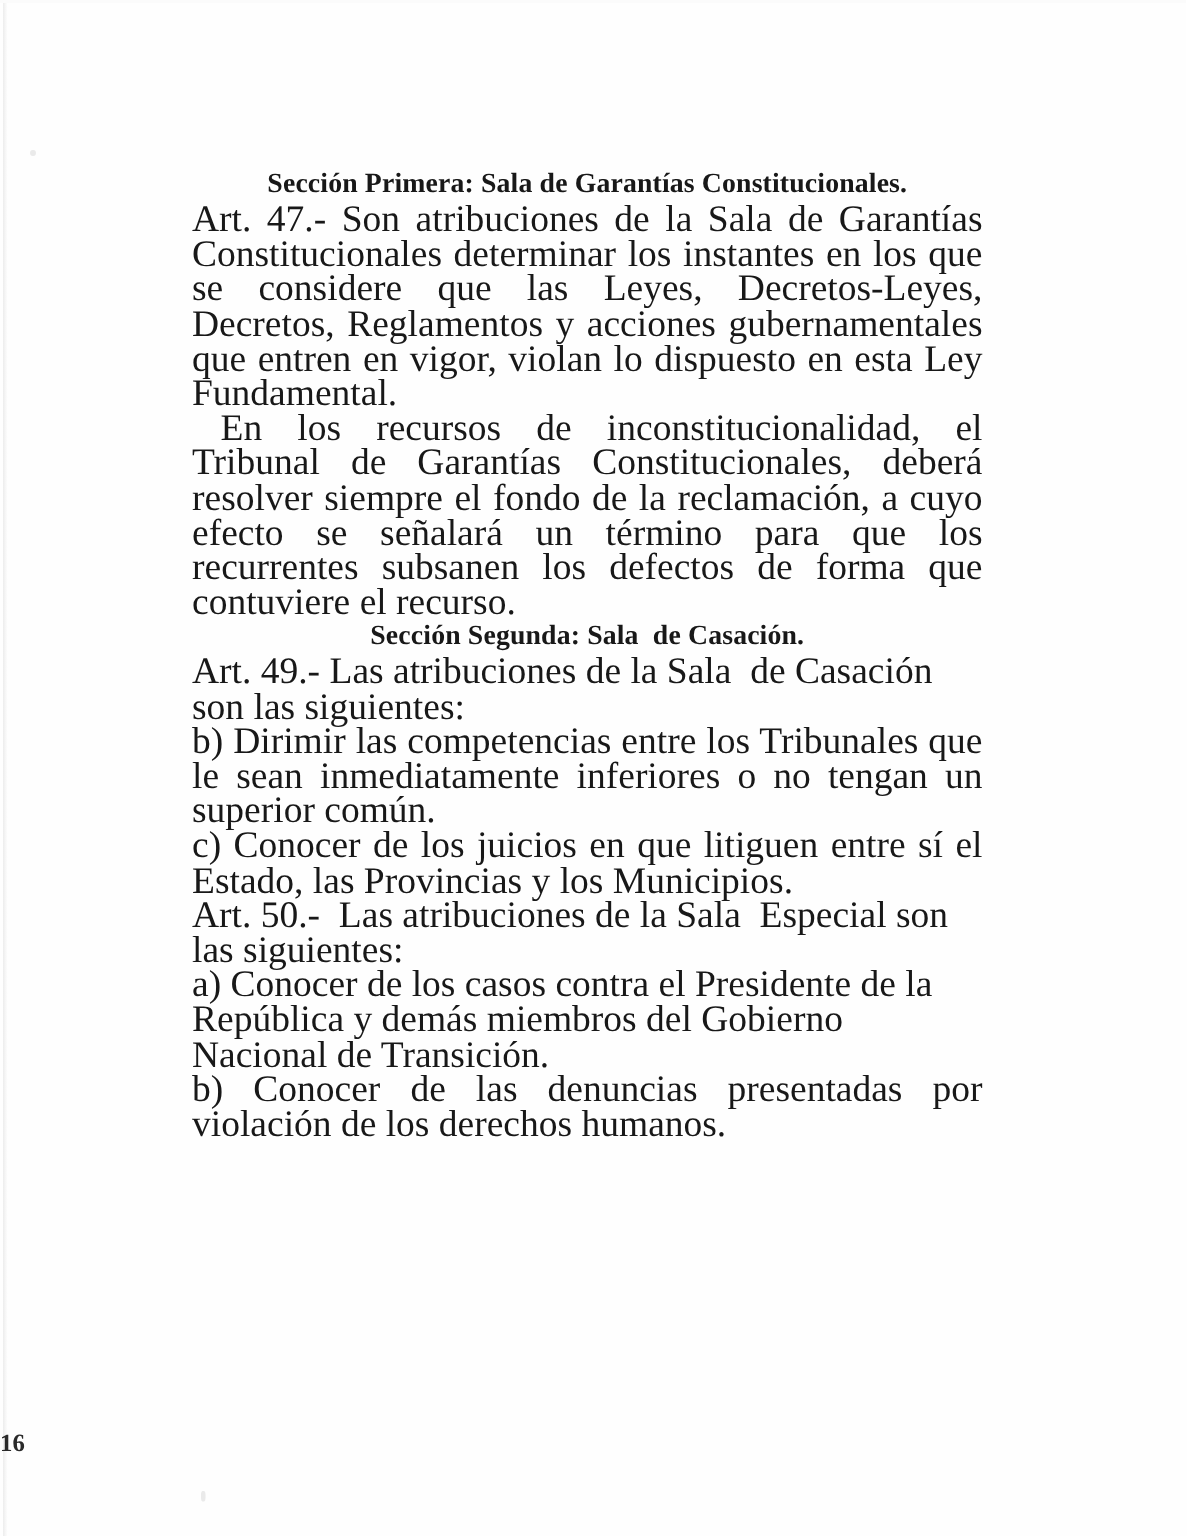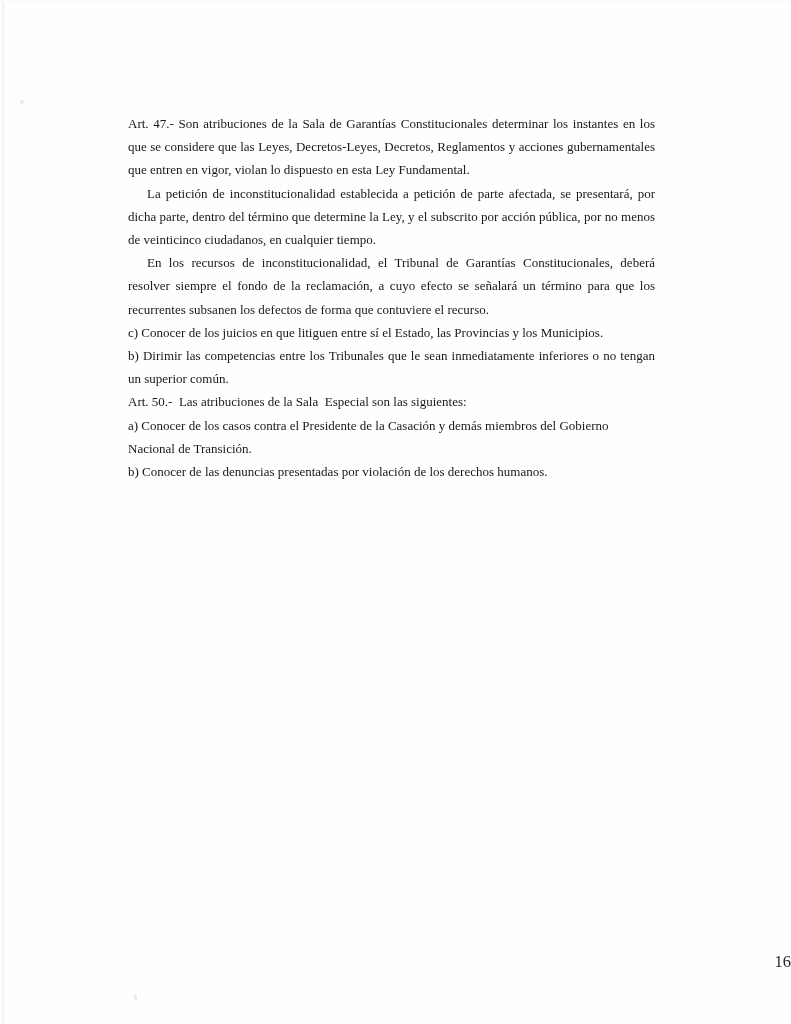--- a/index.html
+++ b/index.html
@@ -57,21 +57,21 @@
     font-size: 18.5px;
     line-height: 23px;
     font-weight: bold;
     text-align: center;
     margin: 0;
     letter-spacing: .1px;
     white-space: pre-wrap;
   }
 
   p.body-par {
-    font-size: 13px;
+    font-size: 25px;
     line-height: 23.2px;
     text-align: justify;
     text-justify: inter-word;
     margin: 0;
     white-space: pre-wrap;
     hyphens: none;
   }
   p.body-par.last-left { text-align: left; }
   p.body-par.indented { text-indent: 19px; }
 
@@ -84,58 +84,61 @@
   .gap-before-list    { margin-top: 25px; }
   .gap-before-h3      { margin-top: 32px; }
   .gap-before-art50   { margin-top: 30px; }
   .gap-before-list2   { margin-top: 25px; }
 
   .page-number {
     position: absolute;
     left: 0;
     top: 952px;
     width: 791px;
-    text-align: right;
+    text-align: left;
     font-size: 16.5px;
     line-height: 20px;
     font-family: "Liberation Serif", "DejaVu Serif", serif;
     color: #2a2a2a;
+    font-weight: bold;
   }
 </style>
 </head>
 <body>
 
 <div class="page">
 
   <div class="scan-edge-left"></div>
   <div class="scan-edge-top"></div>
   <div class="speck speck-a"></div>
   <div class="speck speck-b"></div>
 
   <div class="content">
 
+    <h2 class="section-heading gap-after-heading-1">Sección Primera: Sala de Garantías Constitucionales.</h2>
 
     <p class="body-par gap-art47">Art. 47.- Son atribuciones de la Sala de Garantías Constitucionales determinar los instantes en los que se considere que las Leyes, Decretos-Leyes, Decretos, Reglamentos y acciones gubernamentales que entren en vigor, violan lo dispuesto en esta Ley Fundamental.</p>
 
-    <p class="body-par indented">La petición de inconstitucionalidad establecida a petición de parte afectada, se presentará, por dicha parte, dentro del término que determine la Ley, y el subscrito por acción pública, por no menos de veinticinco ciudadanos, en cualquier tiempo.</p>
 
     <p class="body-par indented">En los recursos de inconstitucionalidad, el Tribunal de Garantías Constitucionales, deberá resolver siempre el fondo de la reclamación, a cuyo efecto se señalará un término para que los recurrentes subsanen los defectos de forma que contuviere el recurso.</p>
 
 
+    <h2 class="section-heading gap-before-h2">Sección Segunda: Sala  de Casación.</h2>
+
+    <p class="body-par last-left gap-before-art49">Art. 49.- Las atribuciones de la Sala  de Casación son las siguientes:</p>
 
 
+    <p class="body-par">b) Dirimir las competencias entre los Tribunales que le sean inmediatamente inferiores o no tengan un superior común.</p>
 
     <p class="body-par">c) Conocer de los juicios en que litiguen entre sí el Estado, las Provincias y los Municipios.</p>
-
-    <p class="body-par">b) Dirimir las competencias entre los Tribunales que le sean inmediatamente inferiores o no tengan un superior común.</p>
 
 
     <p class="body-par last-left gap-before-art50">Art. 50.-  Las atribuciones de la Sala  Especial son las siguientes:</p>
 
-    <p class="body-par last-left gap-before-list2">a) Conocer de los casos contra el Presidente de la Casación y demás miembros del Gobierno Nacional de Transición.</p>
+    <p class="body-par last-left gap-before-list2">a) Conocer de los casos contra el Presidente de la República y demás miembros del Gobierno Nacional de Transición.</p>
 
     <p class="body-par">b) Conocer de las denuncias presentadas por violación de los derechos humanos.</p>
 
   </div>
 
   <div class="page-number">16</div>
 
 </div>
 
 </body></html>

